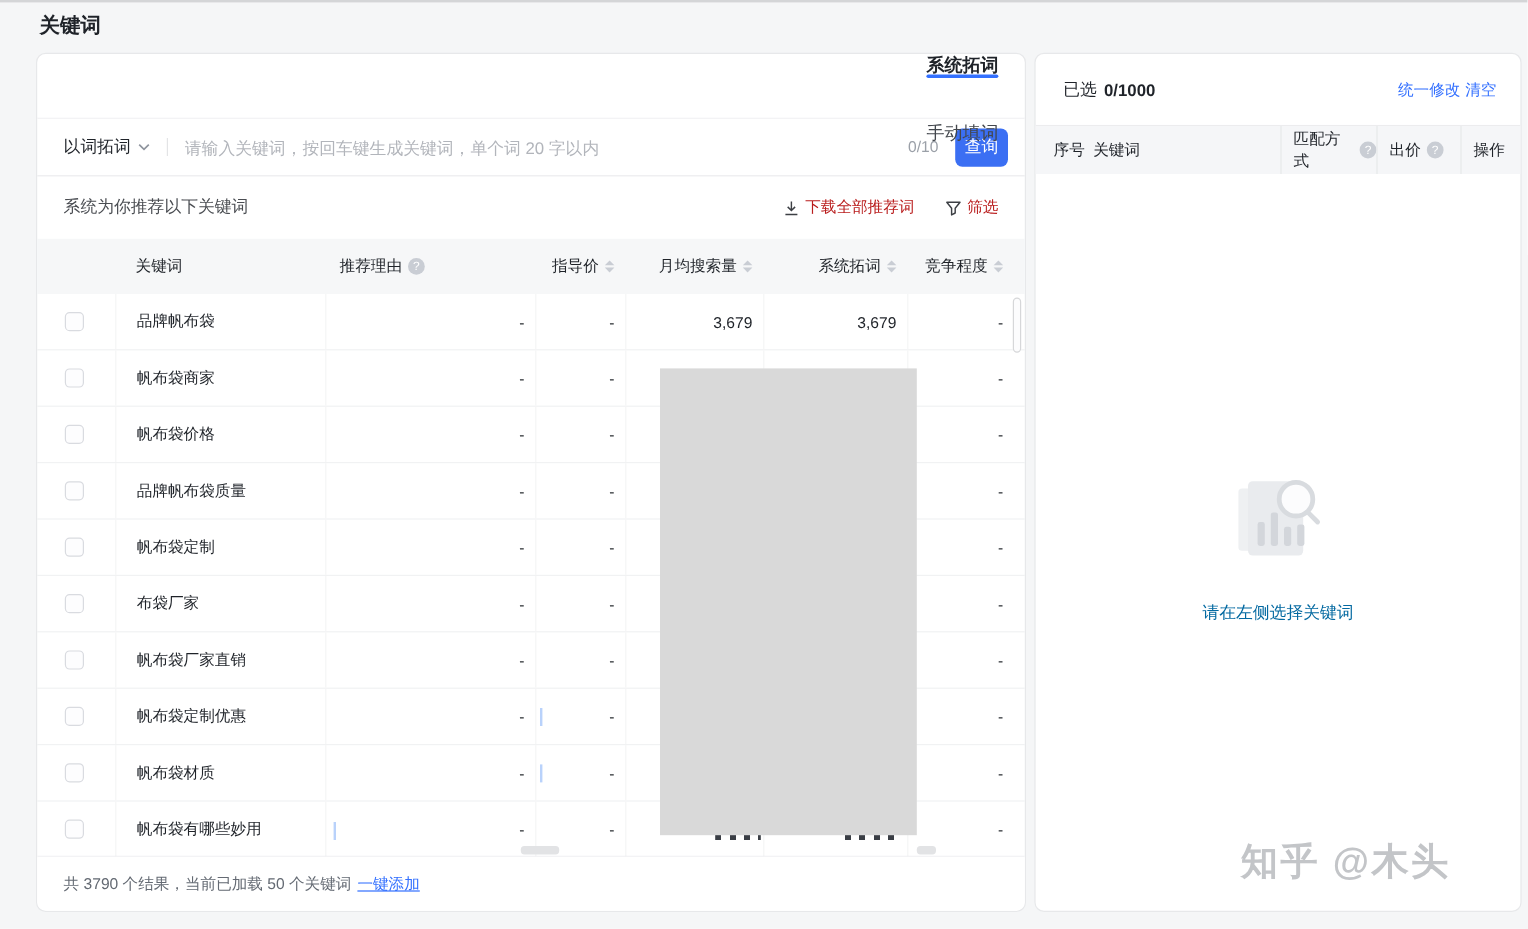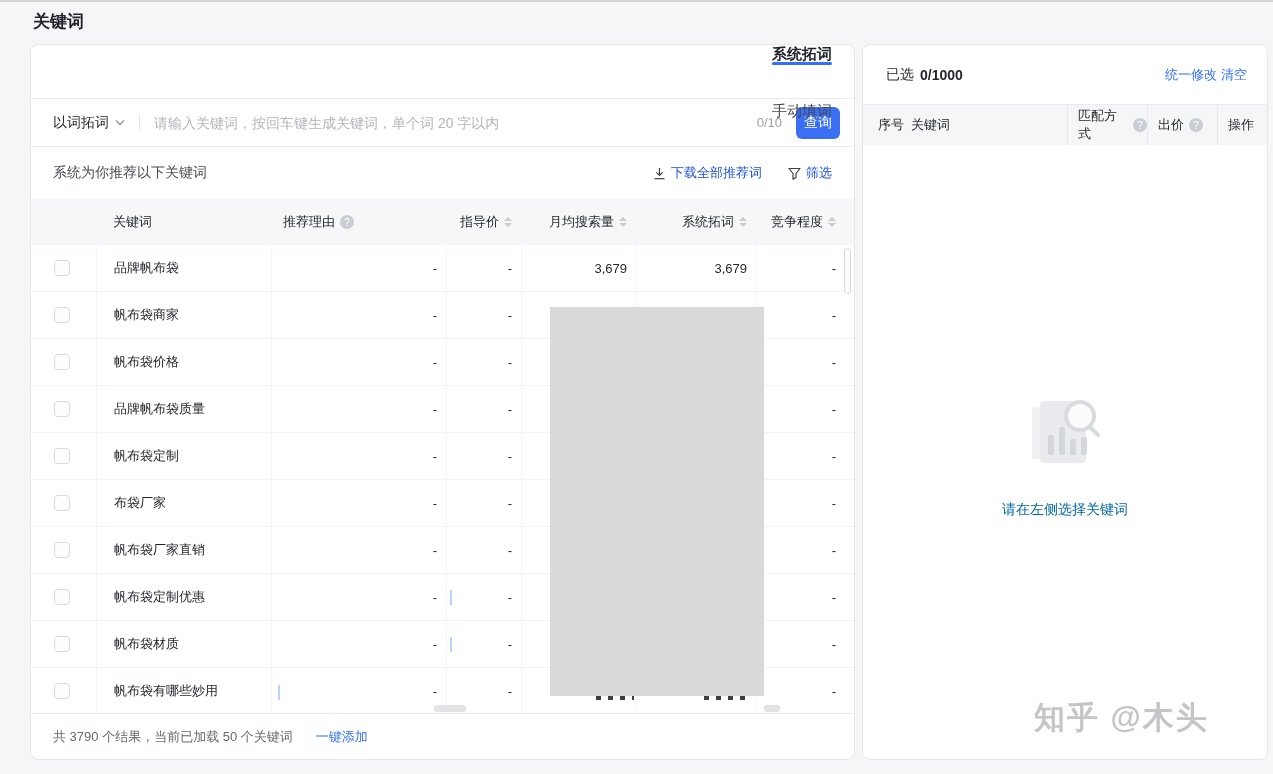--- a/index.html
+++ b/index.html
@@ -28,21 +28,21 @@
   .search-row { height:48px; border-bottom:1px solid #ececee; display:flex; align-items:center; padding:0 14px 0 22px; }
   .mode { display:flex; align-items:center; gap:6px; font-size:14px; font-weight:500; cursor:pointer; white-space:nowrap; }
   .vsep { width:1px; height:15px; background:#e3e4e6; margin:0 14px; }
   .kw-input { flex:1; border:none; outline:none; font-size:14px; background:transparent; font-family:inherit; color:#1f2329; }
   .kw-input::placeholder { color:#b2b5bb; }
   .counter { font-size:13px; color:#9ba0a8; margin:0 14px; }
   .query-btn { background:#3B6FF3; color:#fff; border:none; border-radius:6px; font-size:14px; padding:7px 8px; cursor:pointer; font-family:inherit; }
 
   .recommend-row { height:52px; display:flex; align-items:center; padding:0 22px; }
   .rec-title { flex:1; font-size:14px; color:#4a4d52; }
-  .rec-actions { display:flex; align-items:center; gap:26px; font-size:13px; color:#1d4ed8; }
+  .rec-actions { display:flex; align-items:center; gap:26px; font-size:13px; color:#b91c1c; }
   .rec-action { display:flex; align-items:center; gap:5px; cursor:pointer; }
 
   .lgrid { display:grid; grid-template-columns:65px 175px 175px 75px 115px 120px 98px; align-items:stretch; }
   .thead { height:46px; background:#f6f7f8; font-size:13px; font-weight:500; color:#1f2329; }
   .thead .c { display:flex; align-items:center; }
   .t-row { height:47px; border-bottom:1px solid #f1f2f3; font-size:13px; }
   .t-row .c { display:flex; align-items:center; }
   .t-row .c + .c { border-left:1px solid #f4f5f6; }
   .c.pl  { padding-left:17px; }
   .c.pl2 { padding-left:12px; }
@@ -51,21 +51,21 @@
   .cb { width:16px; height:16px; border:1px solid #d9dbe0; border-radius:4px; background:#fdfdfe; margin-left:23px; cursor:pointer; }
 
   .sort { display:inline-flex; flex-direction:column; gap:2px; margin-left:5px; }
   .sort i { width:0; height:0; border-left:4px solid transparent; border-right:4px solid transparent; display:block; }
   .sort .up { border-bottom:4px solid #c9cdd4; }
   .sort .dn { border-top:4px solid #c9cdd4; }
   .qicon { width:14px; height:14px; border-radius:50%; background:#c9cdd4; color:#fff; font-size:10px; display:inline-flex; align-items:center; justify-content:center; margin-left:5px; cursor:pointer; flex:none; }
 
   .l-footer { position:absolute; left:0; right:0; bottom:0; height:46px; border-top:1px solid #ececee; display:flex; align-items:center; padding:0 22px; font-size:13px; color:#646a73; background:#fff; border-radius:0 0 8px 8px; }
   .link { color:var(--accent); cursor:pointer; }
-  .l-footer .link { margin-left:23px; }
+  .l-footer .link { margin-left:5px;text-decoration:underline; }
 
   .redaction { position:absolute; left:519px; top:262px; width:214px; height:389px; background:#D9D9D9; z-index:5; }
   .vthumb { position:absolute; right:3px; top:203px; width:7px; height:46px; border:1px solid #d6d7d9; background:#fcfcfd; border-radius:4px; z-index:6; }
   .hpill { position:absolute; height:7px; background:#e2e3e5; border-radius:3px; z-index:6; }
   .hpill.a { left:403px; top:660px; width:32px; }
   .hpill.b { left:733px; top:660px; width:16px; }
   .caret { position:absolute; width:2px; height:15px; background:#b9d2fb; z-index:2; }
   .caret.r8  { left:419px; top:545px; }
   .caret.r9  { left:419px; top:592px; }
   .caret.r10 { left:247px; top:640px; }

